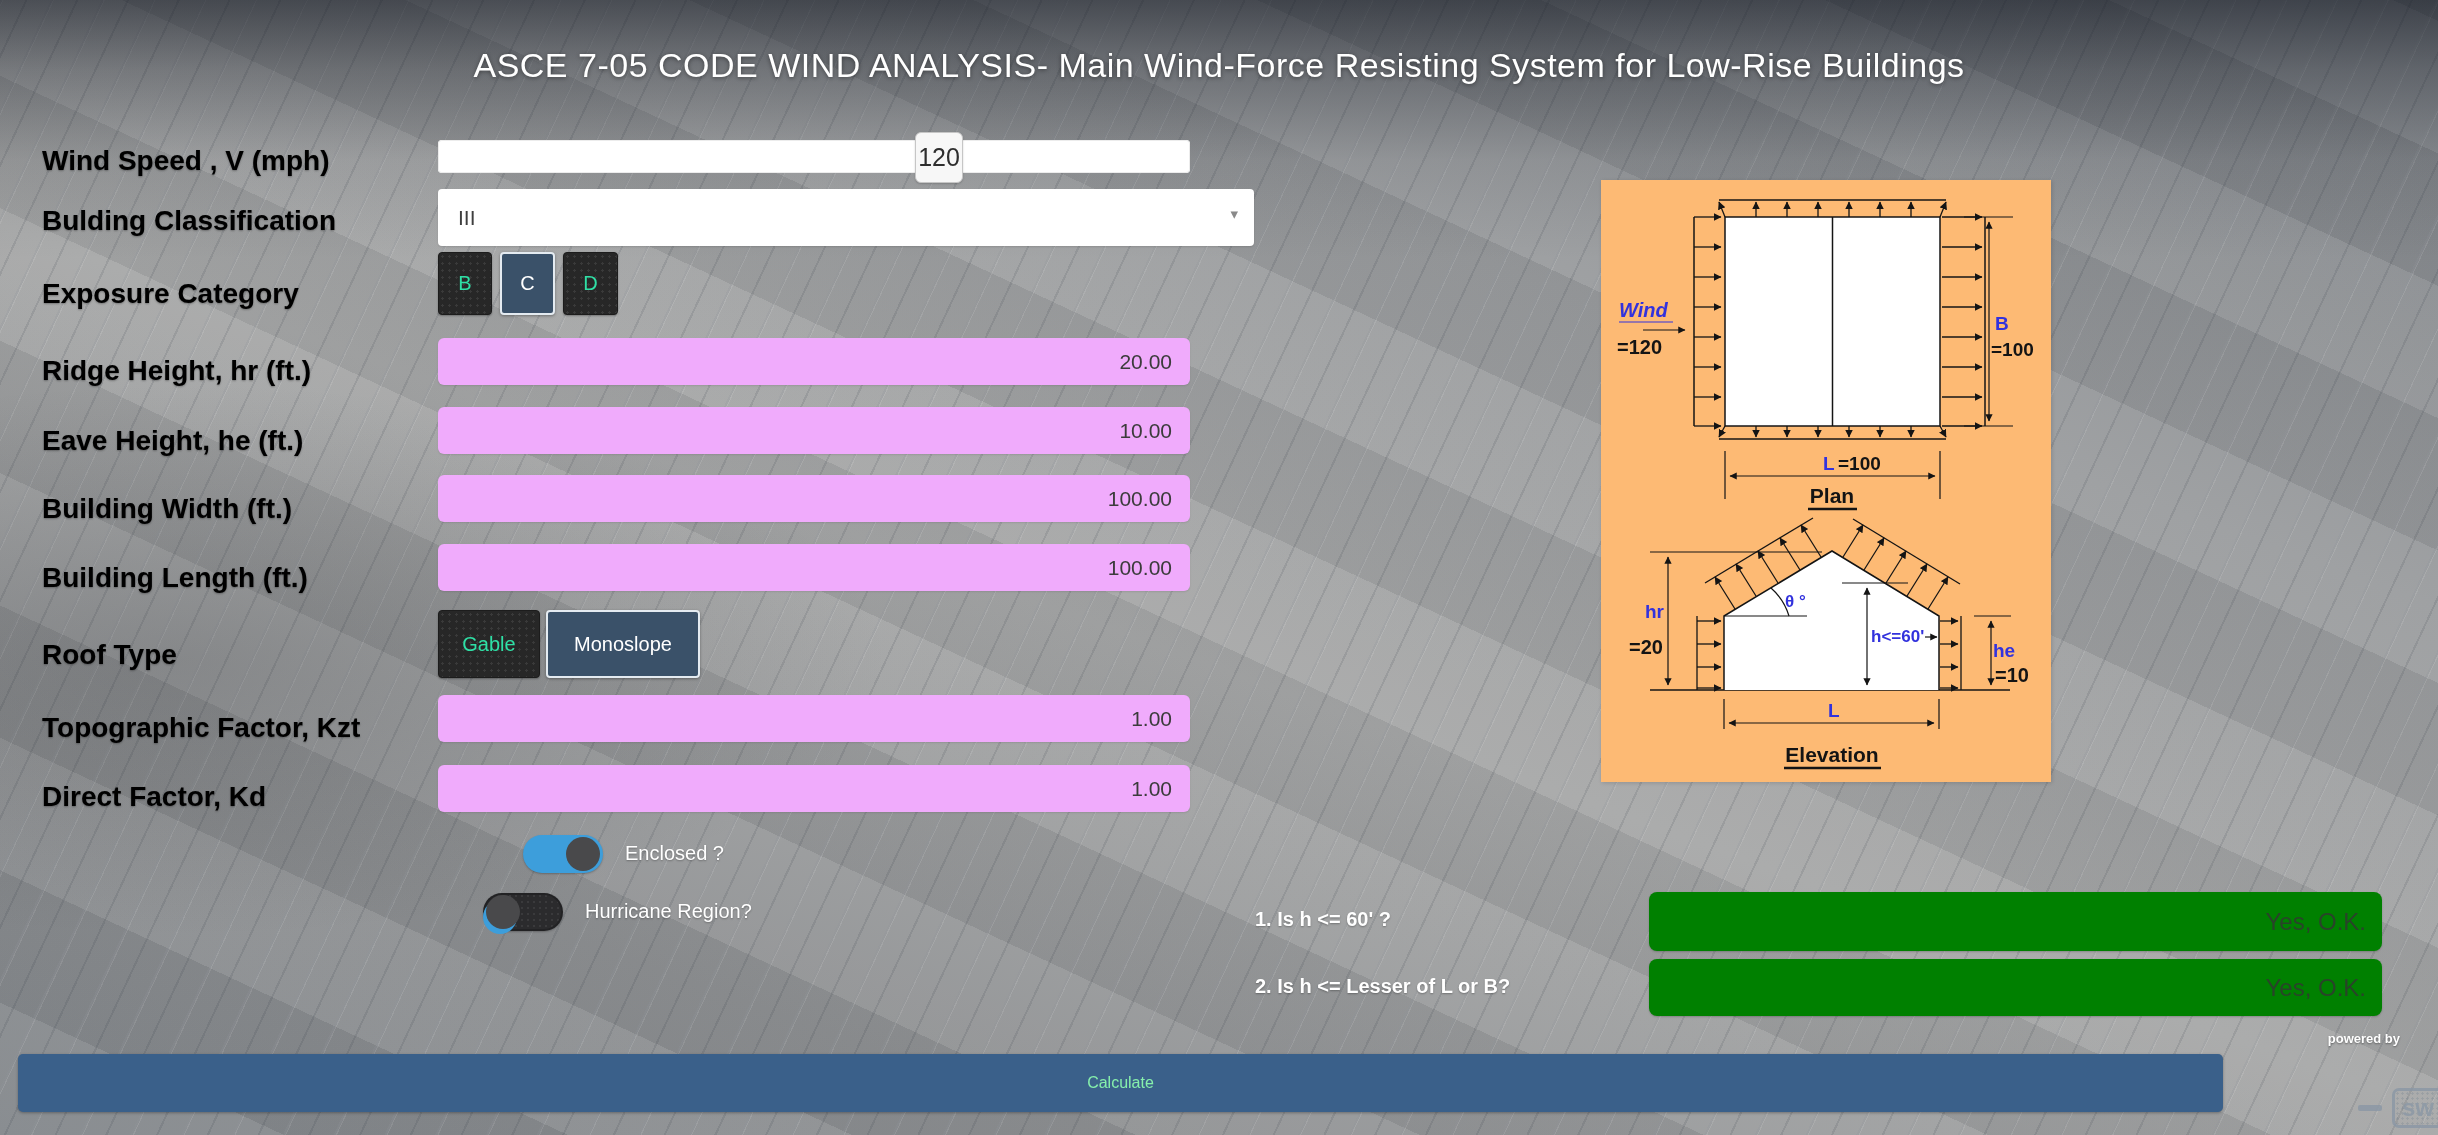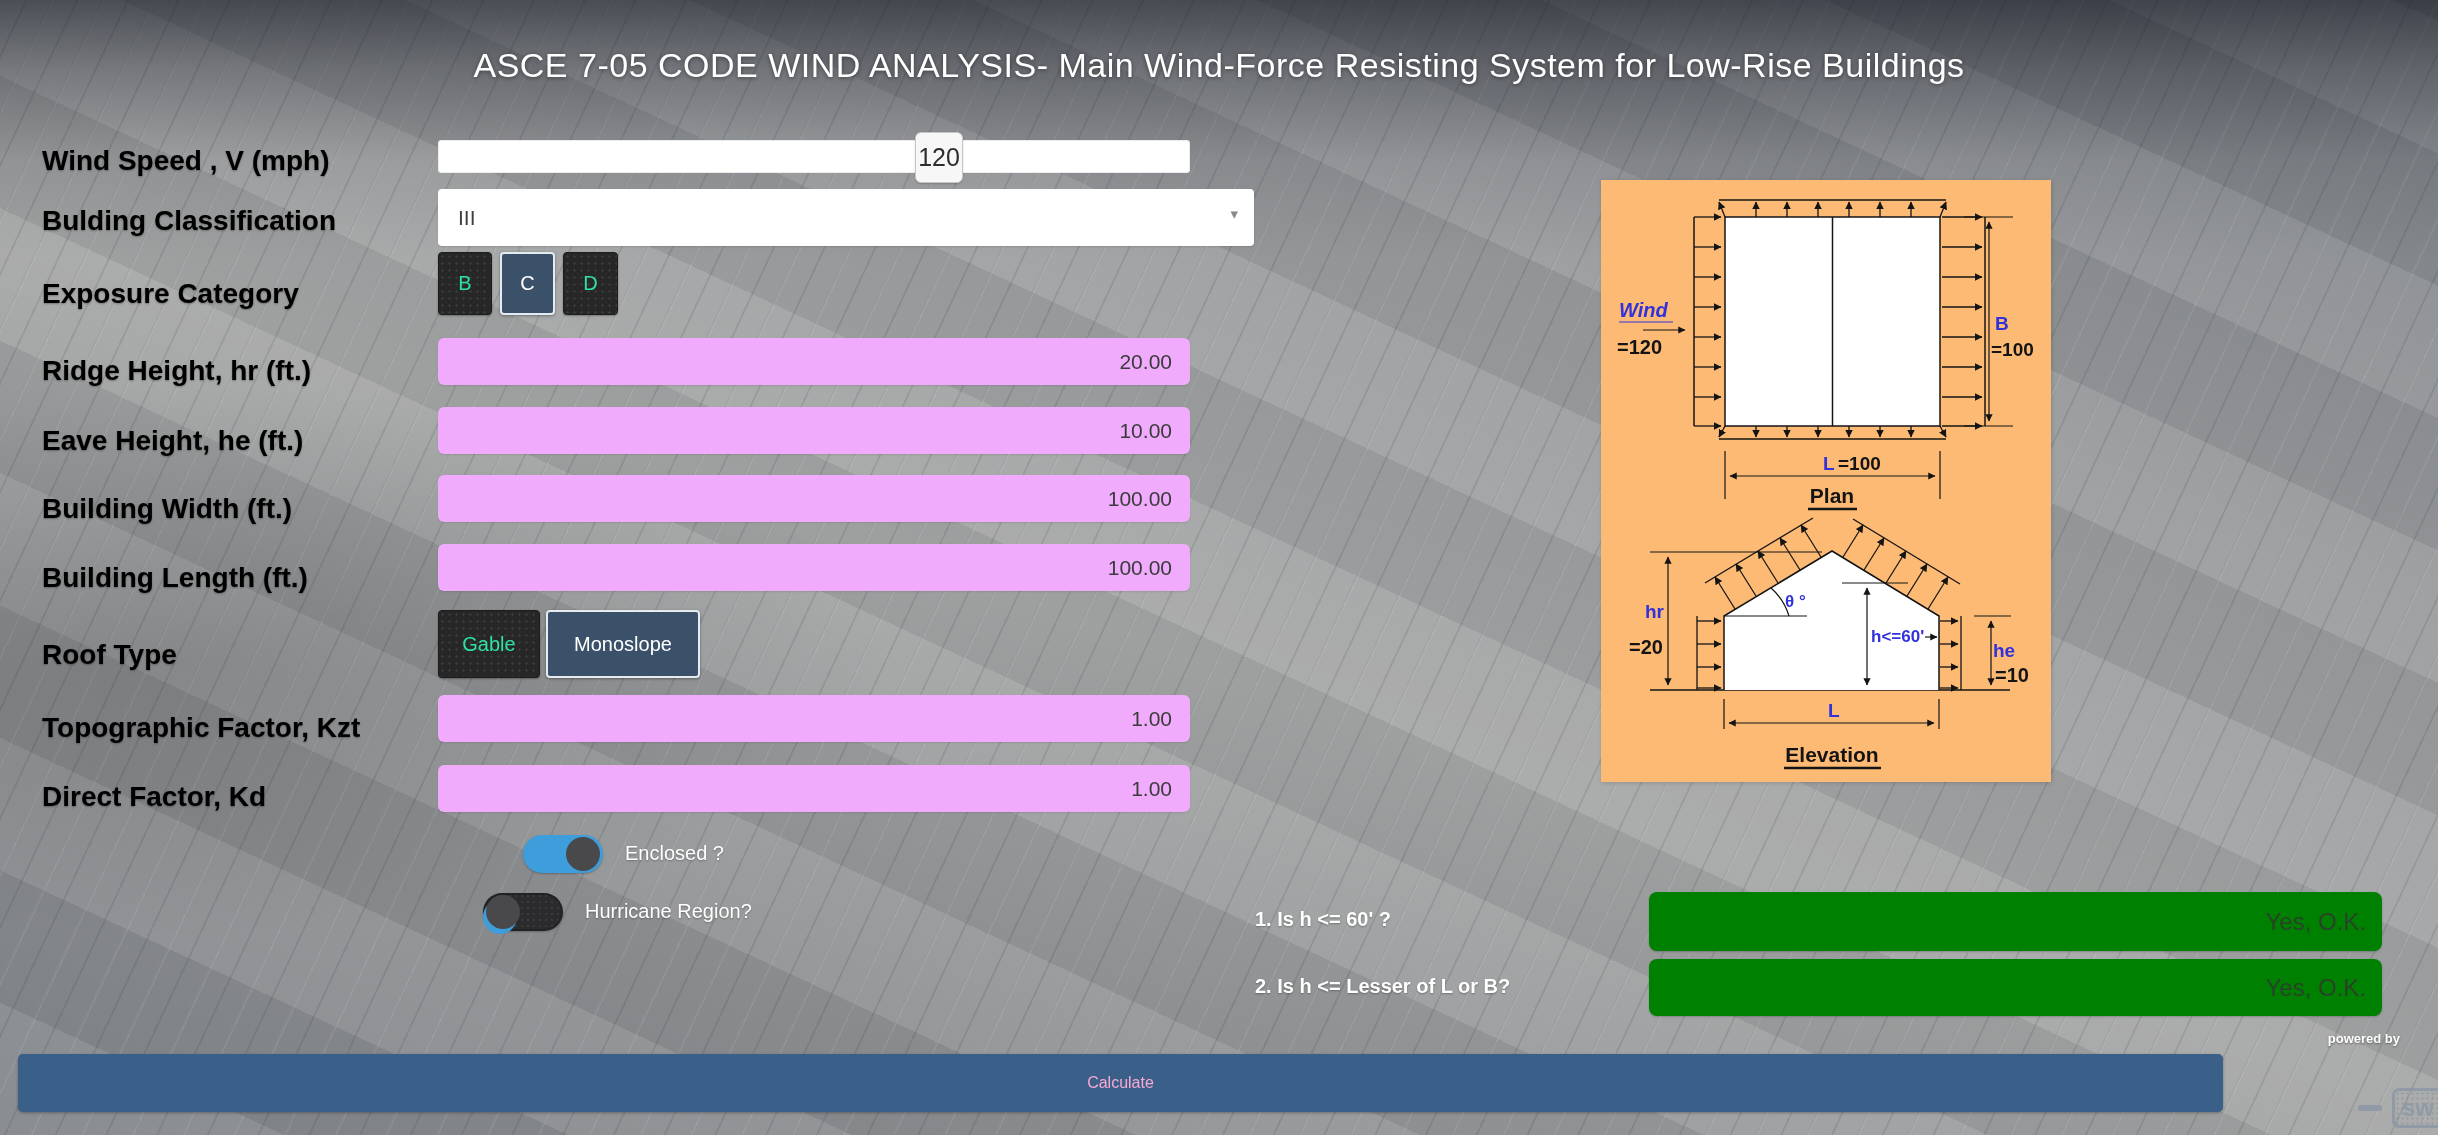--- a/index.html
+++ b/index.html
@@ -104,21 +104,21 @@
   .crit-bar{position:absolute;left:1649px;width:733px;background:#008000;border-radius:8px;
     display:flex;align-items:center;justify-content:flex-end;padding-right:16px;box-sizing:border-box;
     font-size:24px;color:rgba(48,56,48,0.85);box-shadow:0 1px 2px rgba(0,0,0,.2);}
   .crit-bar-1{top:892px;height:59px}
   .crit-bar-2{top:959px;height:57px}
 
   
   .powered-by{position:absolute;right:38px;top:1031px;color:#fff;font-size:13px;font-weight:700;
     text-shadow:0 1px 2px rgba(0,0,0,.4);}
   .calculate-btn{position:absolute;left:18px;top:1054px;width:2205px;height:58px;
-    background:#3a608a;border-radius:5px;border:none;color:#f9a8d4;font-size:16px;
+    background:#3a608a;border-radius:5px;border:none;color:#86efac;font-size:16px;
     font-family:"Liberation Sans",sans-serif;
     display:flex;align-items:center;justify-content:center;cursor:pointer;
     box-shadow:0 1px 3px rgba(0,0,0,.3);}
   .logo-mark{position:absolute;right:-6px;top:1088px;display:flex;align-items:center;opacity:.8;}
   .logo-dash{display:inline-block;width:24px;height:6px;background:#8a97a5;border-radius:2px;margin-right:10px;}
   .logo-text{display:inline-block;border:3px solid #8a97a5;border-radius:7px;padding:3px 7px;
     font-size:24px;font-weight:700;color:#8a97a5;
     background-image:radial-gradient(rgba(90,110,130,0.25) 1px, transparent 1.3px);background-size:5px 5px;}
 </style>
 </head>

